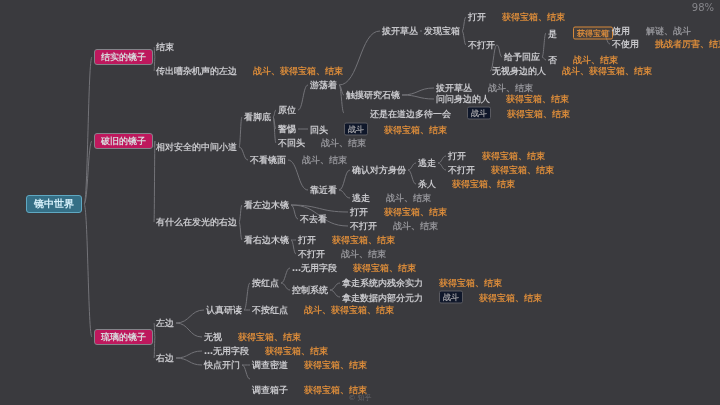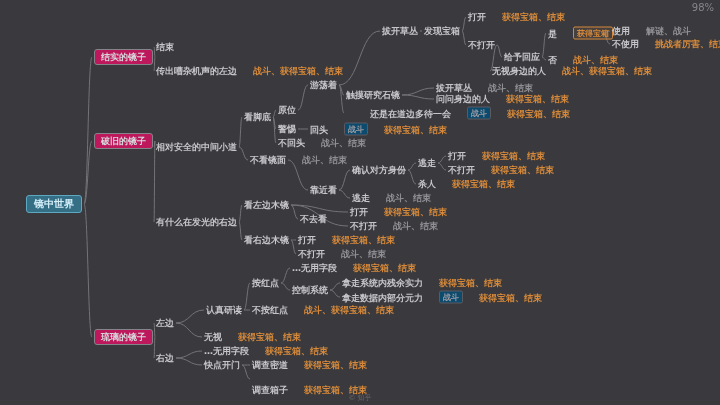--- a/index.html
+++ b/index.html
@@ -4,21 +4,21 @@
 <style>
   html,body{margin:0;padding:0;background:#313135;}
   #stage{position:relative;width:720px;height:405px;background:var(--bg,#3a3a3e);overflow:hidden;
          font-family:"DejaVu Sans",sans-serif;}
   #edges{position:absolute;left:0;top:0;width:720px;height:405px;}
   .node{position:absolute;display:flex;align-items:center;gap:16px;transform:translateY(-50%);
         white-space:nowrap;font-size:9px;line-height:12px;cursor:default;font-weight:bold;}
   .node .lbl{color:#c6c6ca;}
   .node .sub{color:#8f8f94;}
   .node .gold{color:var(--gold,#d6893a);}
-  .node .badge{background:#0c4a6e;border:1px solid #5a5a60;color:#9c9ca1;border-radius:2px;
+  .node .badge{background:#0f172a;border:1px solid #5a5a60;color:#9c9ca1;border-radius:2px;
                padding:0 3px;font-size:8px;line-height:11px;}
   .node .goldbadge{border:1px solid var(--gold,#d6893a);color:var(--gold,#d6893a);border-radius:2px;
                padding:0 3px;font-size:8px;line-height:11px;background:rgba(214,137,58,.08);}
   .node.box{background:#be185d;border:1px solid #84848a;border-radius:3px;padding:1px 6px;}
   .node.box .lbl{color:#d8d8dc;}
   .node.root{background:var(--rootbg,#356f86);border:1px solid #5fa8c2;border-radius:3px;
              padding:2px 7px;font-size:10px;}
   .node.root .lbl{color:#d3eef9;}
   #zoom-indicator{position:absolute;top:2px;right:6px;font-size:10px;color:#85858a;}
   #watermark{position:absolute;bottom:2px;left:50%;transform:translateX(-50%);

